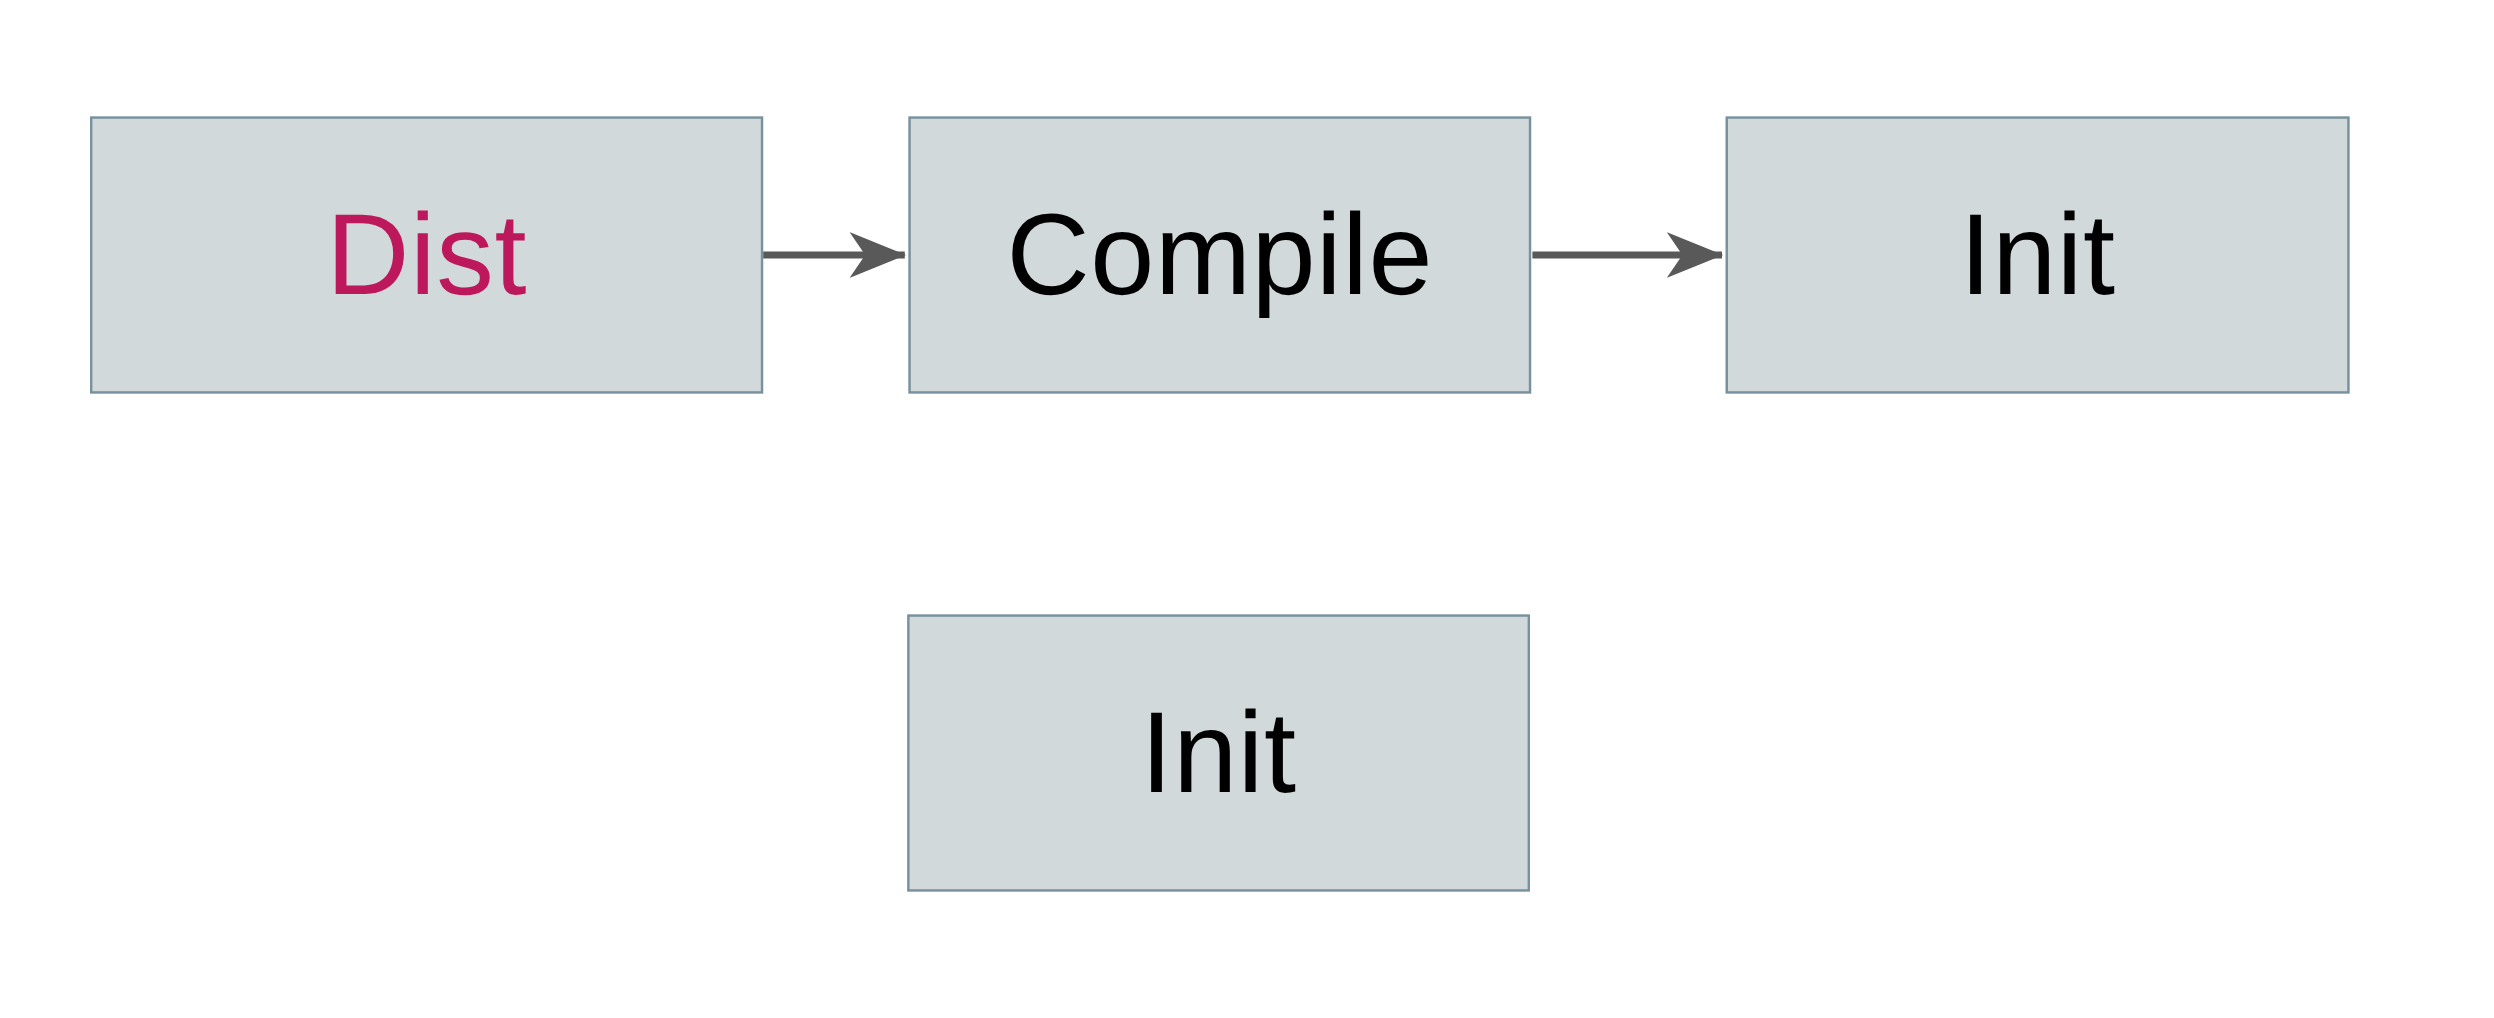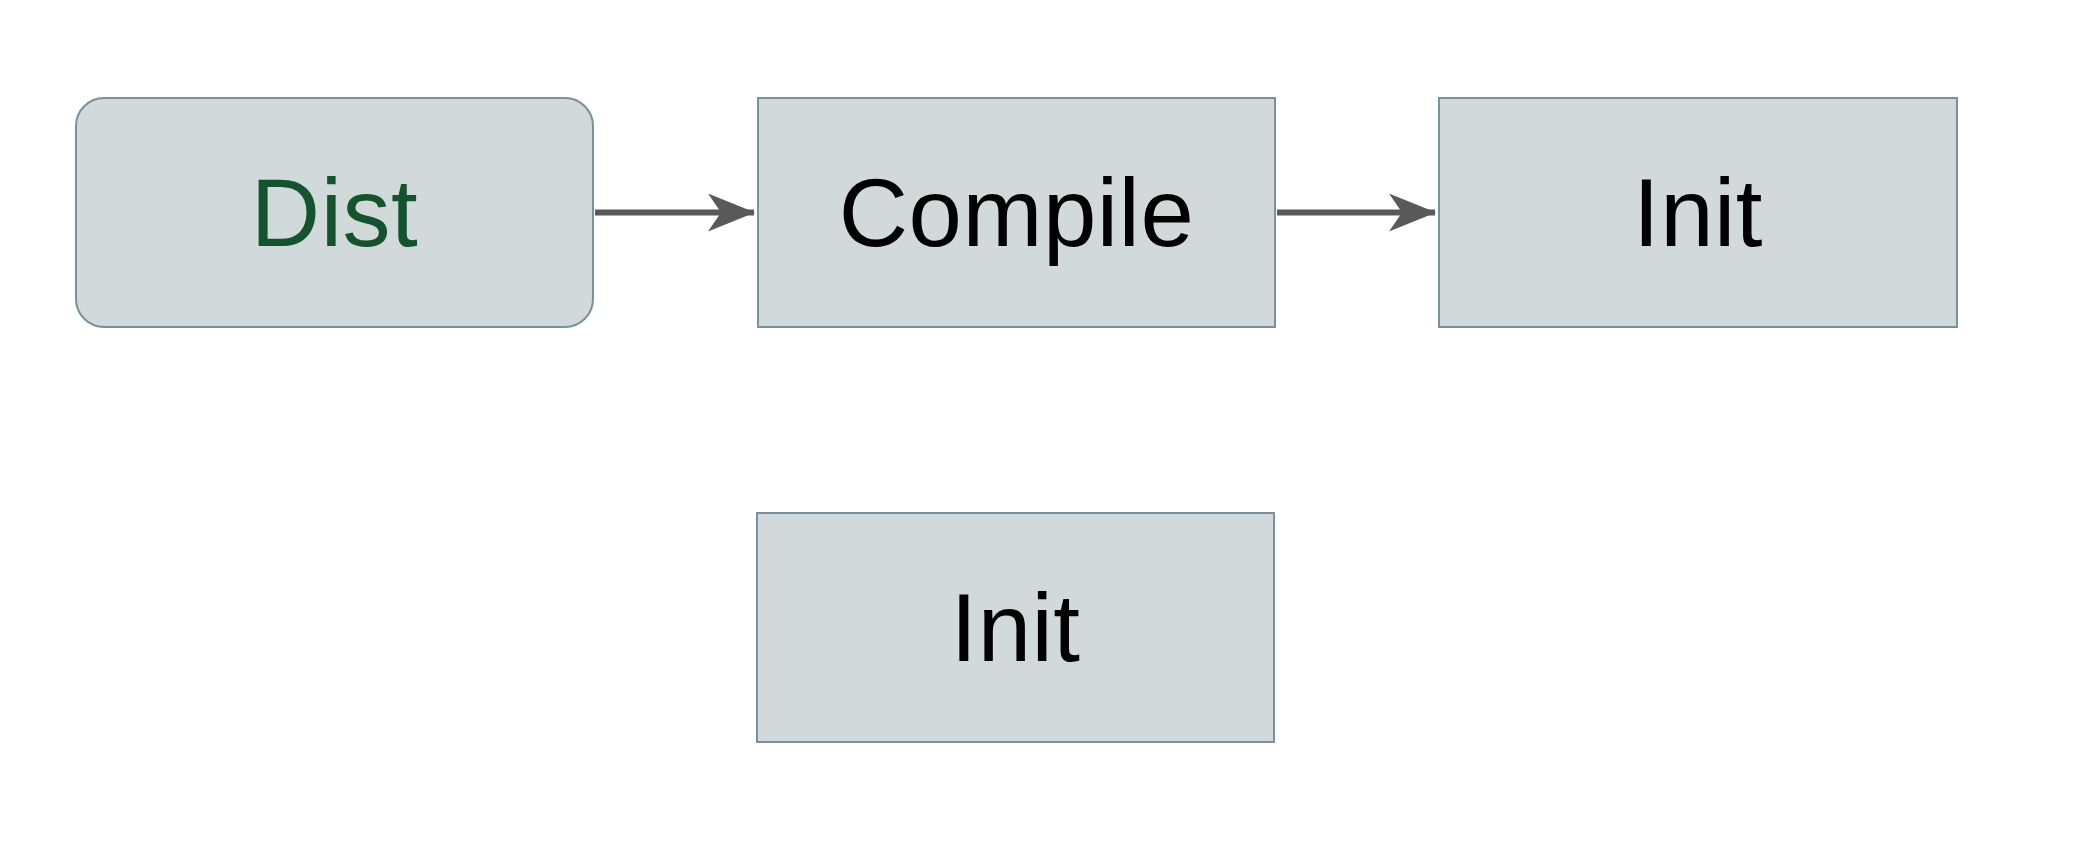--- a/index.html
+++ b/index.html
@@ -48,21 +48,21 @@
       <marker id="arrowhead" markerUnits="userSpaceOnUse" markerWidth="52" markerHeight="42" refX="46" refY="19" orient="auto">
         <path id="arrowhead-path" d="M0,0 L47,19 L0,38 L13,19 Z" fill="#595959"></path>
       </marker>
     </defs>
     <g id="edge-lines">
         <line x1="595" y1="212.5" x2="754" y2="212.5" stroke="#595959" stroke-width="6" marker-end="url(#arrowhead)"></line>
         <line x1="1277" y1="212.5" x2="1435" y2="212.5" stroke="#595959" stroke-width="6" marker-end="url(#arrowhead)"></line>
       </g>
   </svg>
 
-  <div class="node" style="left: 75px; top: 97px; width: 519px; height: 231px; background: rgb(210, 217, 219); border-color: rgb(120, 145, 158); color: #14532d; border-radius: 29px;">
+  <div class="node" style="left: 75px; top: 97px; width: 561px; height: 231px; background: rgb(210, 217, 219); border-color: rgb(120, 145, 158); color: #be185d;">
     <span class="node-label">Dist</span>
   </div>
 
   <div class="node" style="left: 757px; top: 97px; width: 519px; height: 231px; background: rgb(210, 217, 219); border-color: rgb(120, 145, 158); color: rgb(0, 0, 0);">
     <span class="node-label">Compile</span>
   </div>
 
   <div class="node" style="left: 1438px; top: 97px; width: 520px; height: 231px; background: rgb(210, 217, 219); border-color: rgb(120, 145, 158); color: rgb(0, 0, 0);">
     <span class="node-label">Init</span>
   </div>

